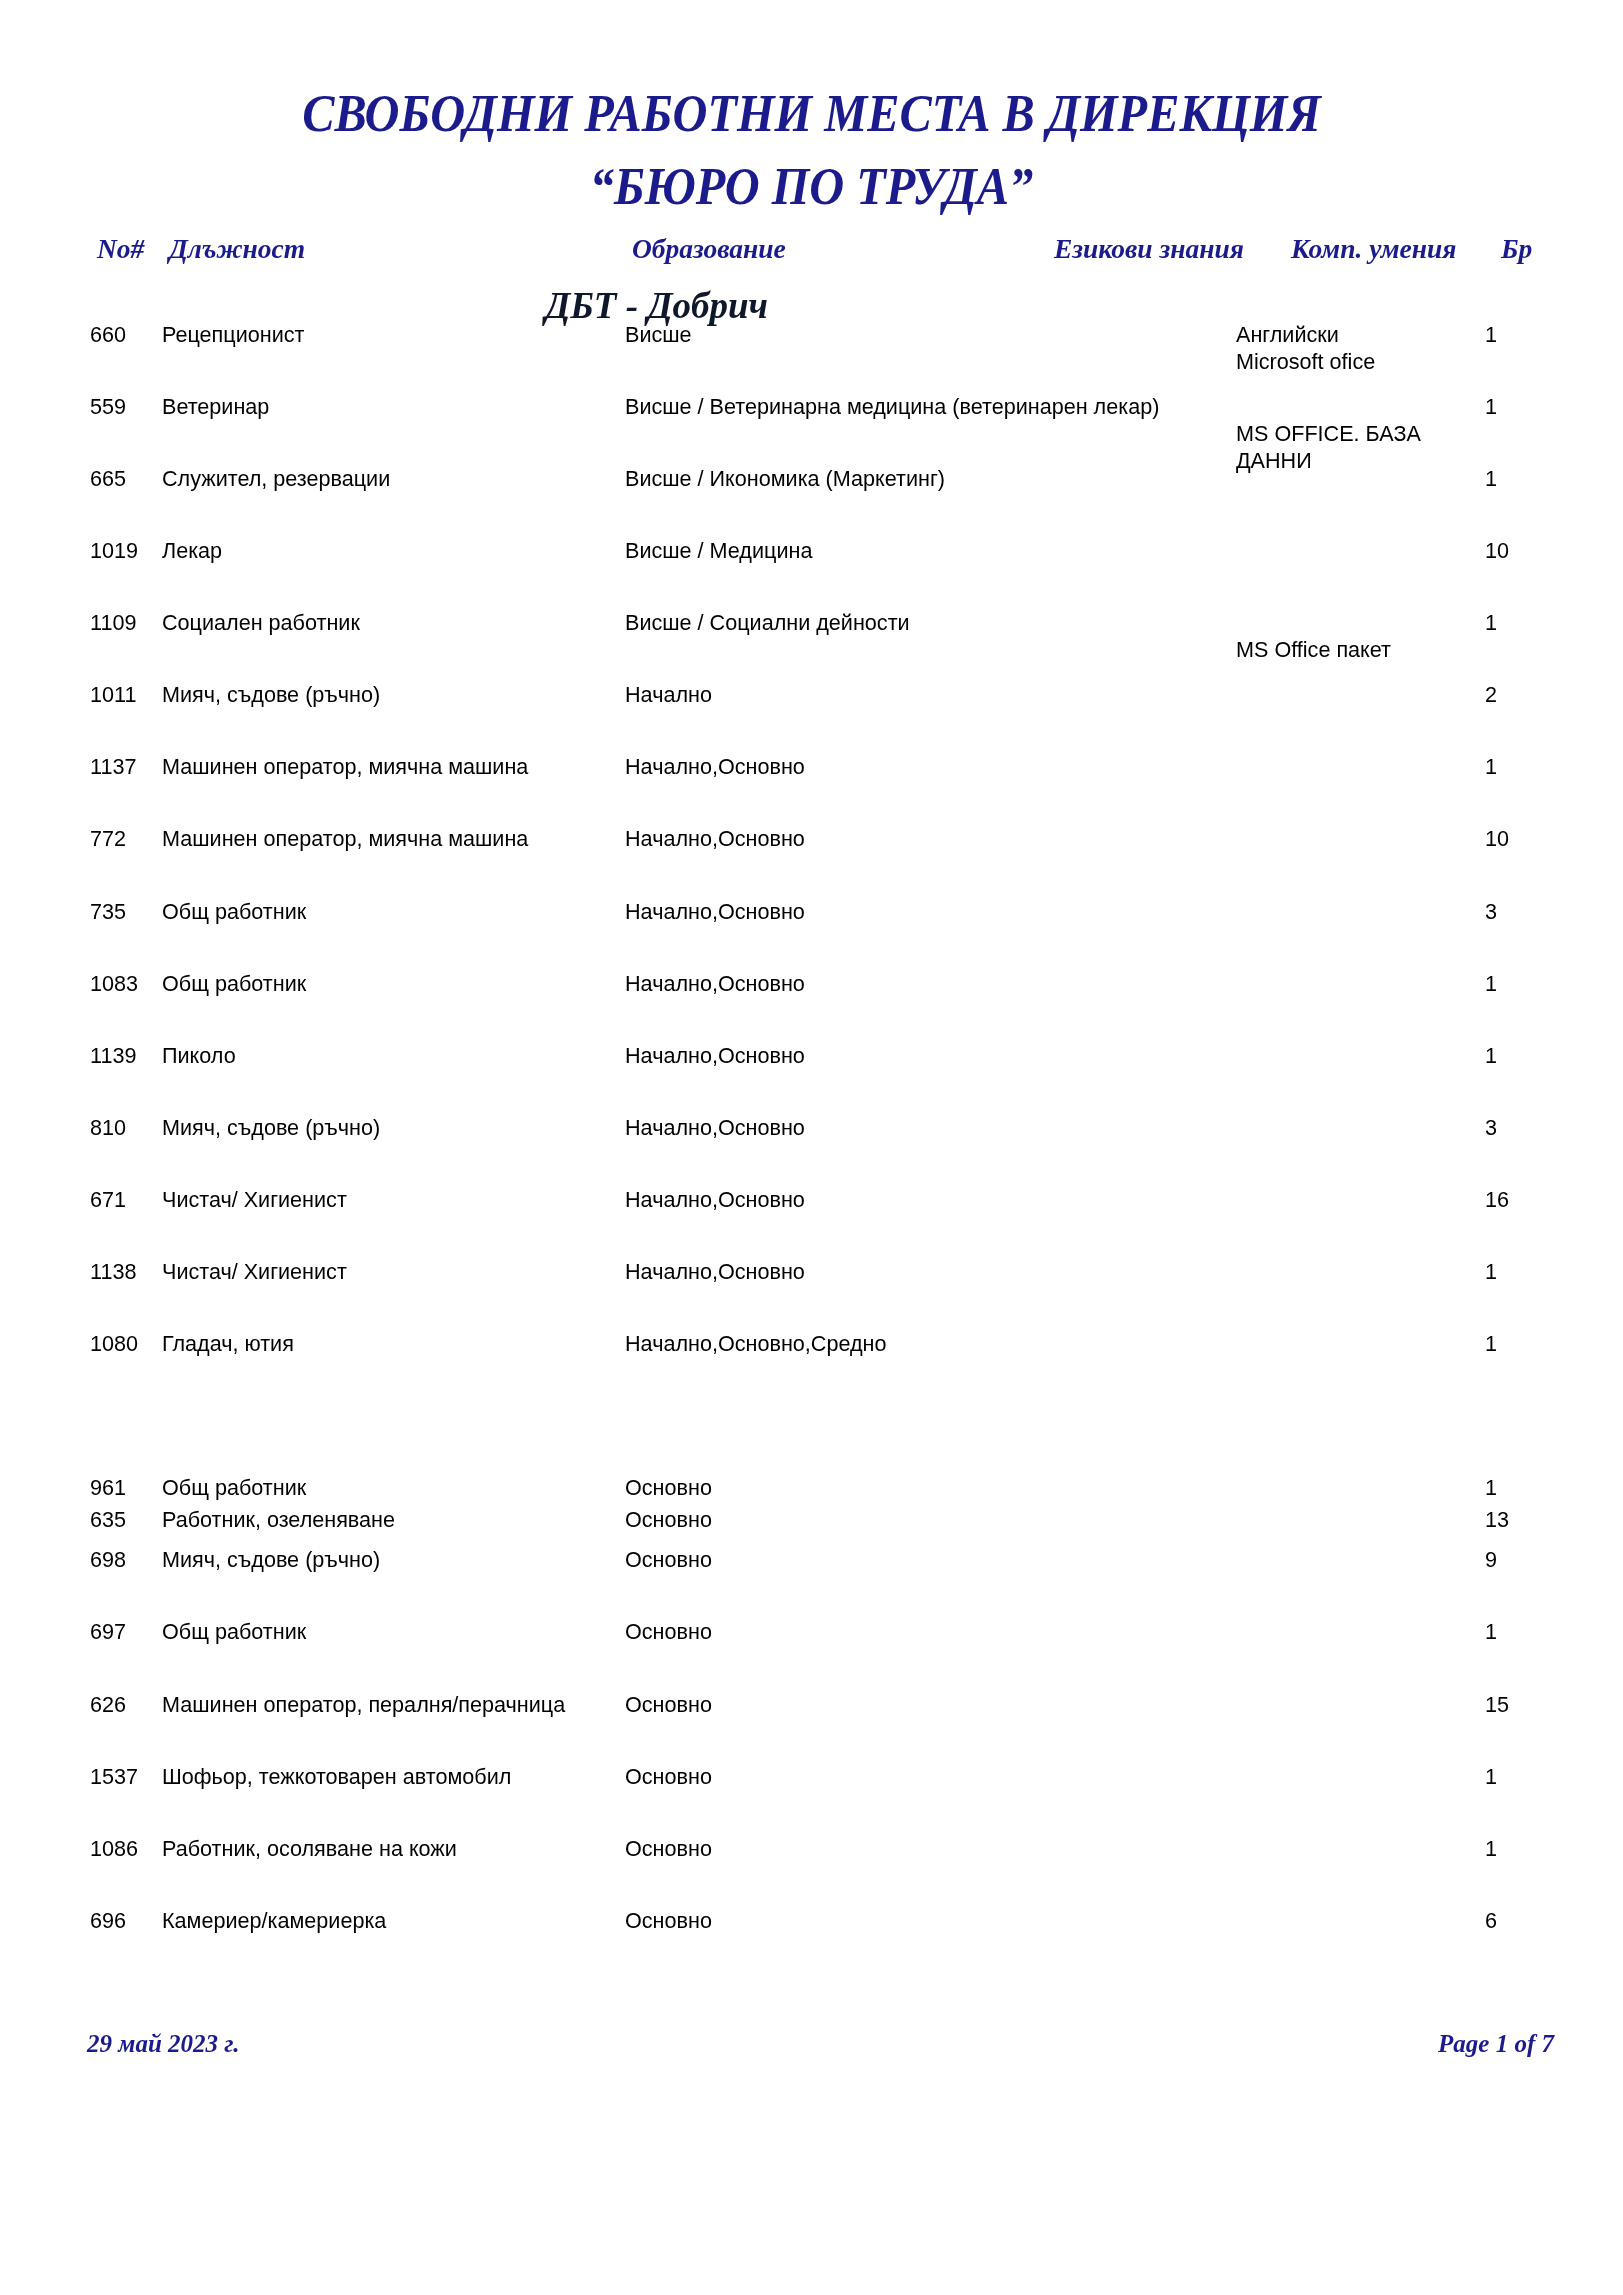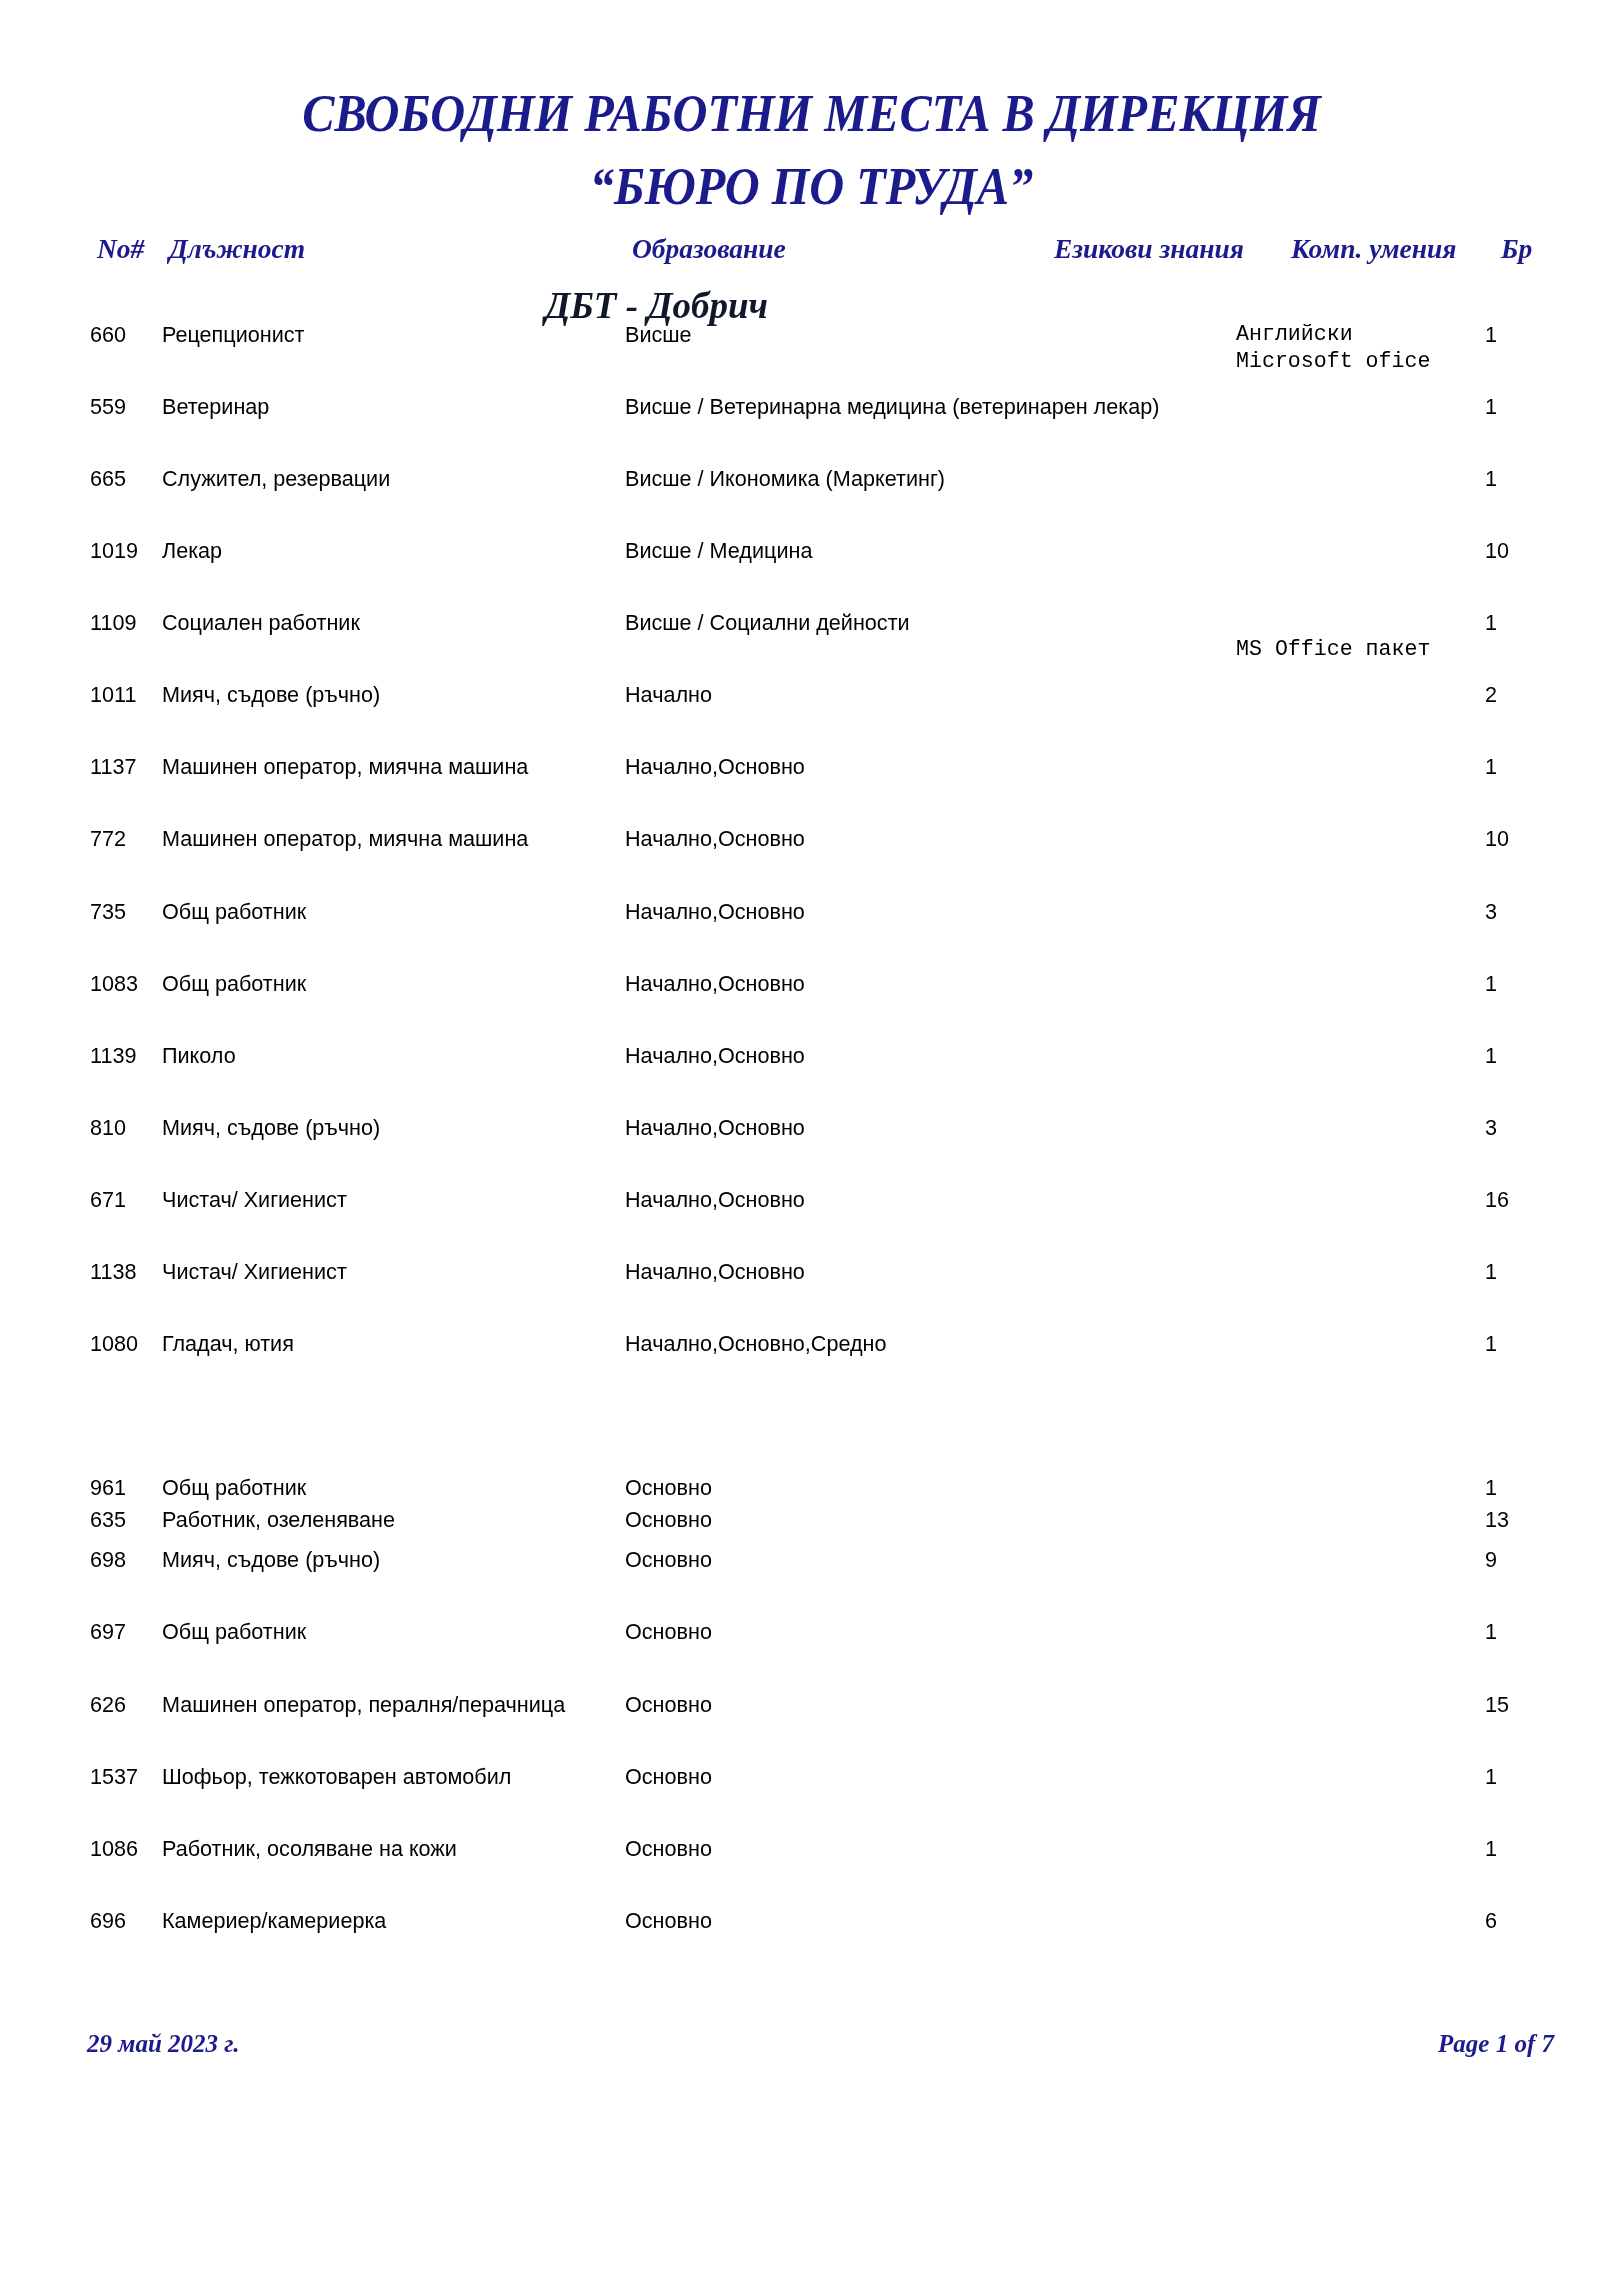--- a/index.html
+++ b/index.html
@@ -69,21 +69,21 @@
     left:0;
     width:1623px;
     height:72px;
     font-size:21.6px;
     line-height:27px;
   }
   .row > span{position:absolute;top:0;white-space:nowrap;}
   .c-no{left:90px;}
   .c-pos{left:162px;}
   .c-edu{left:625px;}
-  .c-skills{left:1236px;width:216px;font-family:Liberation Mono, monospace;}
+  .c-skills{left:1236px;width:216px;}
   .c-skills .lang{display:block;min-height:27px;}
   .c-skills div{white-space:nowrap;}
   .c-count{left:1485px;}
   
   .footer-date,.footer-page{
     position:absolute;
     top:2030px;
     font-family:"Liberation Serif", serif;
     font-style:italic;
     font-weight:bold;
@@ -124,20 +124,25 @@
         <span class="lang">Английски</span>
       <div>Microsoft ofice</div>
         </span>
       <span class="c-count">1</span>
     </div>
 
     <div class="row" style="top: 393px;">
       <span class="c-no">559</span>
       <span class="c-pos">Ветеринар</span>
       <span class="c-edu">Висше / Ветеринарна медицина (ветеринарен лекар)</span>
+      <span class="c-skills">
+        <span class="lang"></span>
+      <div>MS OFFICE. БАЗА</div>
+          <div>ДАННИ</div>
+        </span>
       <span class="c-count">1</span>
     </div>
 
     <div class="row" style="top: 465px;">
       <span class="c-no">665</span>
       <span class="c-pos">Служител, резервации</span>
       <span class="c-edu">Висше / Икономика (Маркетинг)</span>
       <span class="c-skills">
         <span class="lang"></span>
       </span>

